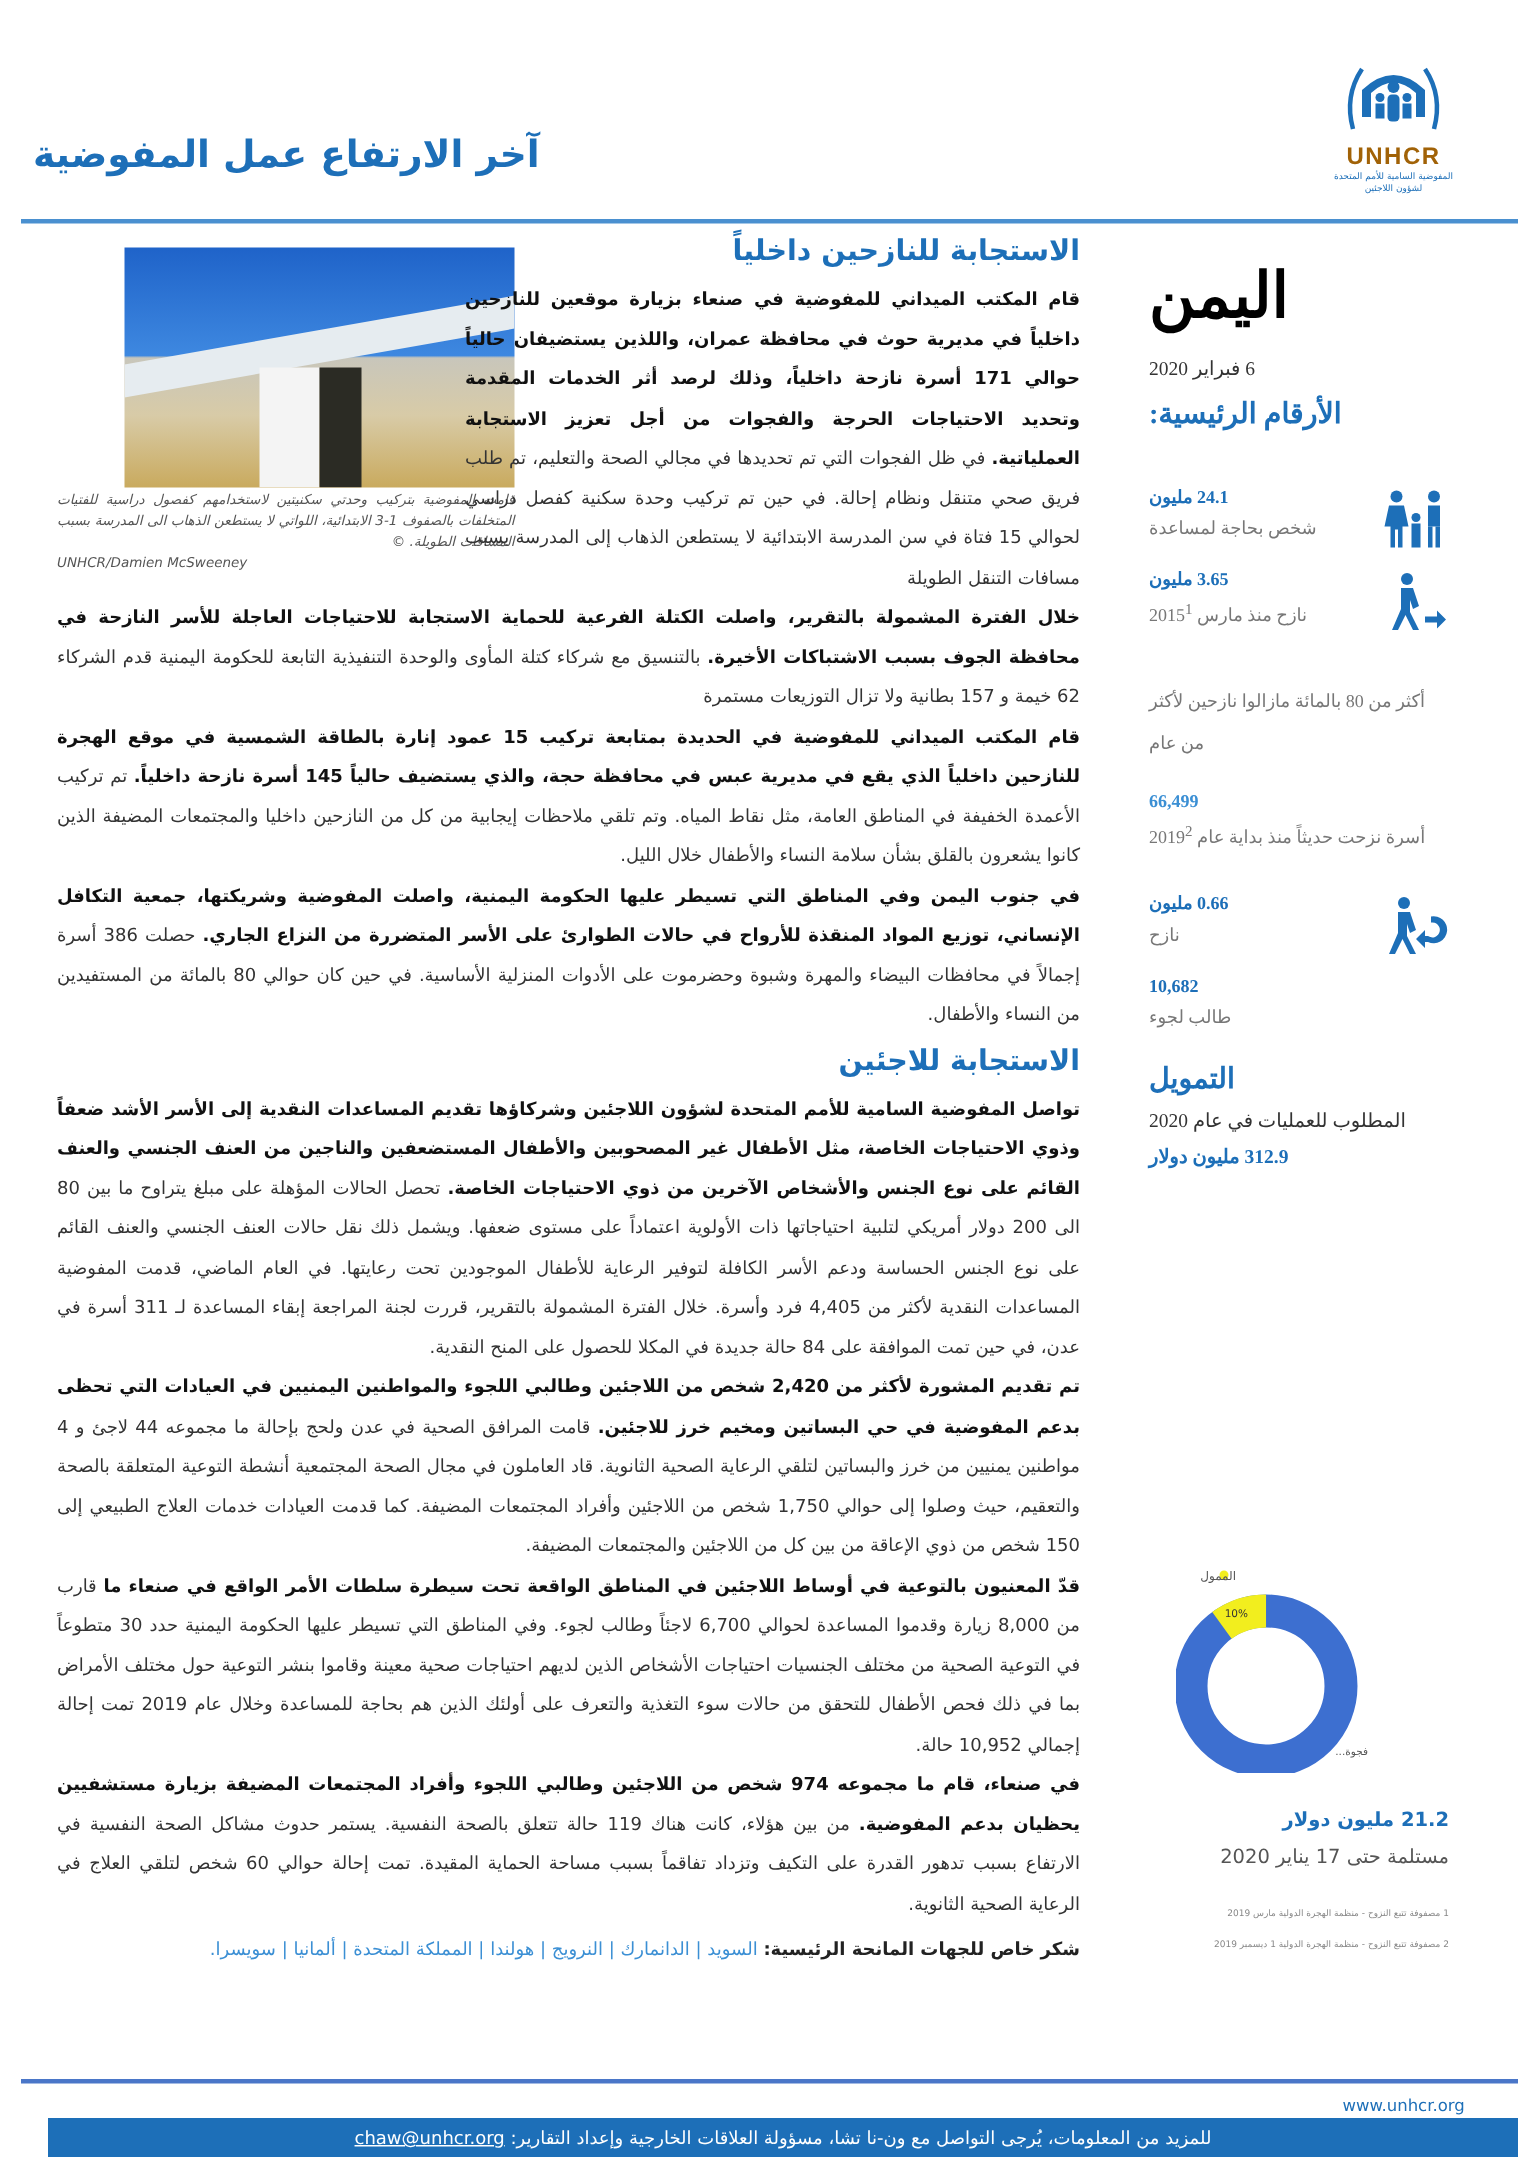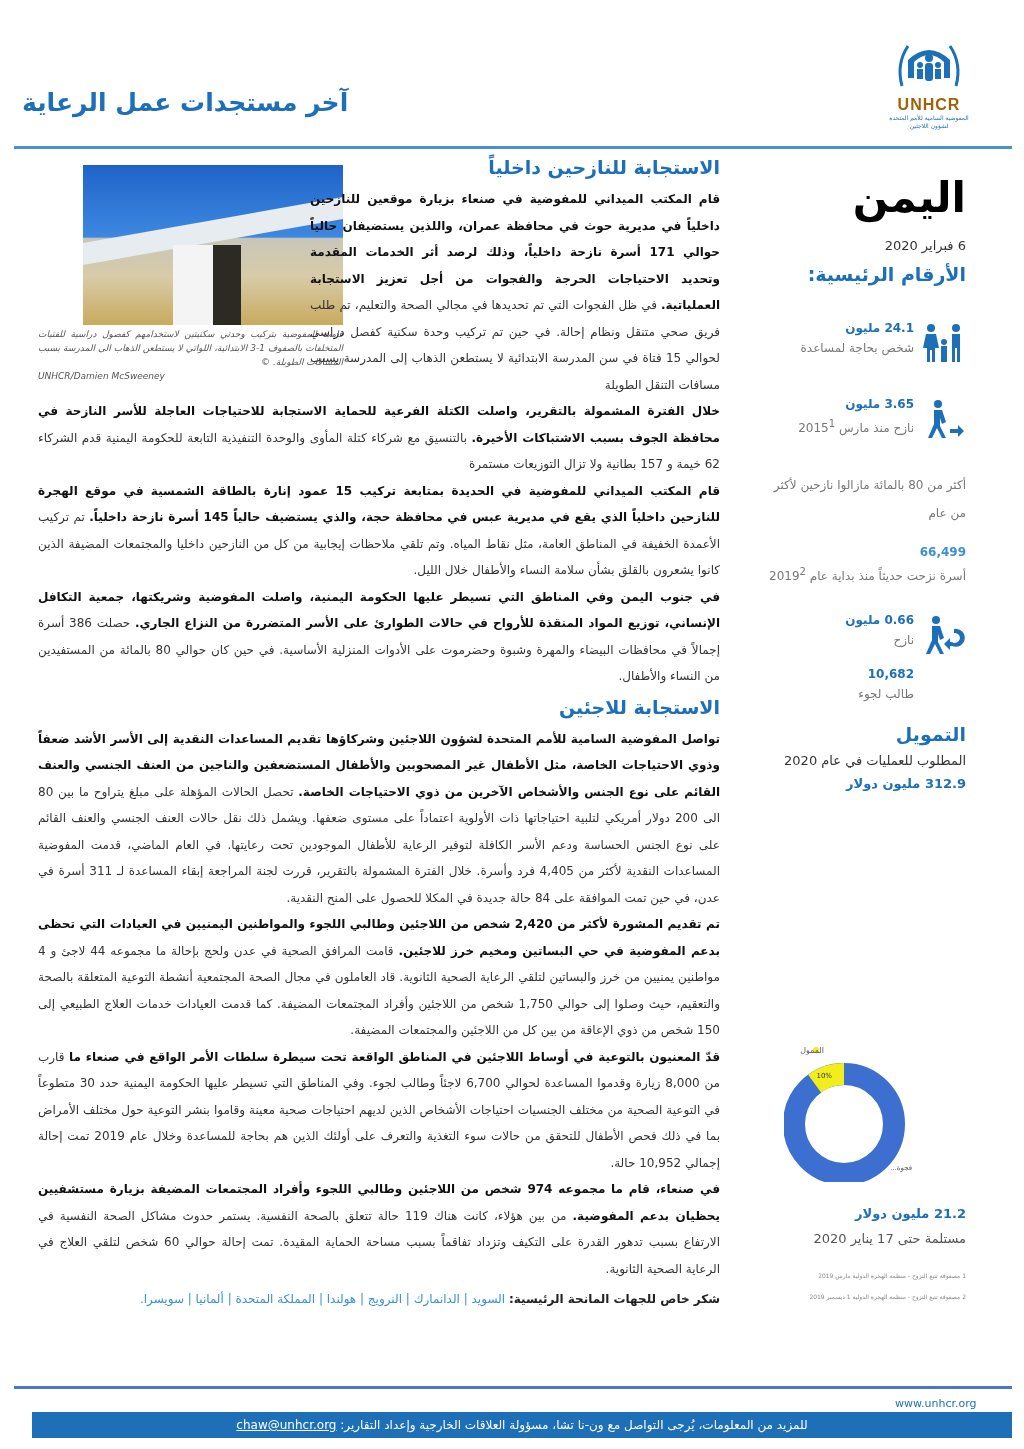--- a/index.html
+++ b/index.html
@@ -5,21 +5,21 @@
   html,body{margin:0;padding:0;background:#fff;}
   body{width:1024px;height:1449px;position:relative;font-family:"DejaVu Sans",sans-serif;color:#222;overflow:hidden;}
   .abs{position:absolute;}
   
   #logo{top:38px;right:40px;width:110px;text-align:center;direction:ltr;}
   #logo .unhcr{font-family:"Liberation Sans",sans-serif;font-weight:bold;color:#a16207;font-size:16px;letter-spacing:1px;margin-top:2px;}
   #logo .sub{font-size:6px;color:#1d6fb8;line-height:8px;}
   #page-title{top:88px;left:22px;font-size:25px;font-weight:bold;color:#1d6fb8;}
   #hr-top{top:146px;left:14px;width:998px;height:3px;background:#4a90d0;}
   
-  #sidebar{top:170px;right:58px;width:200px;text-align:right;}
+  #sidebar{top:170px;right:58px;width:200px;text-align:left;font-family:Liberation Serif, serif;}
   .country{font-size:42px;font-weight:bold;color:#000;margin:0;line-height:56px;}
   .date{font-size:13px;color:#333;margin-top:12px;}
   .keyfig-h{font-size:19px;font-weight:bold;color:#1d6fb8;margin-top:10px;}
   .fig{position:relative;padding-right:0;margin-top:0;}
   .fig .num{font-size:12px;font-weight:bold;color:#1d6fb8;}
   .fig .lbl{font-size:12px;color:#777;line-height:26px;}
   .fig-icon{position:absolute;right:0;top:0;width:44px;height:44px;}
   .funding-h{font-size:19px;font-weight:bold;color:#1d6fb8;}
   .fund-line{font-size:13px;color:#333;}
   .fund-amt{font-size:13px;font-weight:bold;color:#1d6fb8;}
@@ -58,21 +58,21 @@
     <rect x="31" y="25" width="8" height="18" rx="3" fill="#1d6fb8"></rect>
     <circle cx="26" cy="27" r="3" fill="#1d6fb8"></circle>
       <rect x="23" y="31" width="6" height="10" fill="#1d6fb8"></rect>
     <circle cx="44" cy="27" r="3" fill="#1d6fb8"></circle>
       <rect x="41" y="31" width="6" height="10" fill="#1d6fb8"></rect>
   </svg>
   <div class="unhcr">UNHCR</div>
   <div class="sub" dir="rtl">المفوضية السامية للأمم المتحدة</div>
   <div class="sub" dir="rtl">لشؤون اللاجئين</div>
 </div>
-<div id="page-title" class="abs">آخر مستجدات عمل الرعاية</div>
+<div id="page-title" class="abs">آخر الارتفاع عمل المفوضية</div>
 <div id="hr-top" class="abs"></div>
 
 <div id="photo-wrap" class="abs">
   <div id="photo">
     <div class="roof"></div>
       <div class="door"></div>
       <div class="dark"></div>
   </div>
   <div class="caption">
     <span>قامت المفوضية بتركيب وحدتي سكنيتين لاستخدامهم كفصول دراسية للفتيات المتخلفات بالصفوف 1-3 الابتدائية، اللواتي لا يستطعن الذهاب الى المدرسة بسبب المسافات الطويلة. ©</span>
@@ -109,21 +109,21 @@
         <rect x="35" y="25" width="3" height="14" fill="#1d6fb8"></rect>
         <circle cx="22" cy="19" r="3" fill="#1d6fb8"></circle>
         <rect x="19" y="23" width="6" height="16" fill="#1d6fb8"></rect>
       </svg>
     <div class="fig">
         <div class="num">24.1 مليون</div>
         <div class="lbl">شخص بحاجة لمساعدة</div>
       </div>
   </div>
 
-  <div style="position:relative;margin-top:36px;padding-right:52px;">
+  <div style="position:relative;margin-top:14px;padding-right:52px;">
     <svg class="fig-icon" viewBox="0 0 44 40">
         <circle cx="16" cy="5" r="4" fill="#1d6fb8"></circle>
         <path d="M12 11h8l4 12-4 2-2-6v8l6 12h-4l-5-10-5 10H6l6-14V11z" fill="#1d6fb8"></path>
         <path d="M28 30h8v-4l6 6-6 6v-4h-8z" fill="#1d6fb8"></path>
       </svg>
     <div class="fig">
         <div class="num">3.65 مليون</div>
         <div class="lbl"><span>نازح منذ مارس 2015</span><sup>1</sup></div>
       </div>
   </div>

